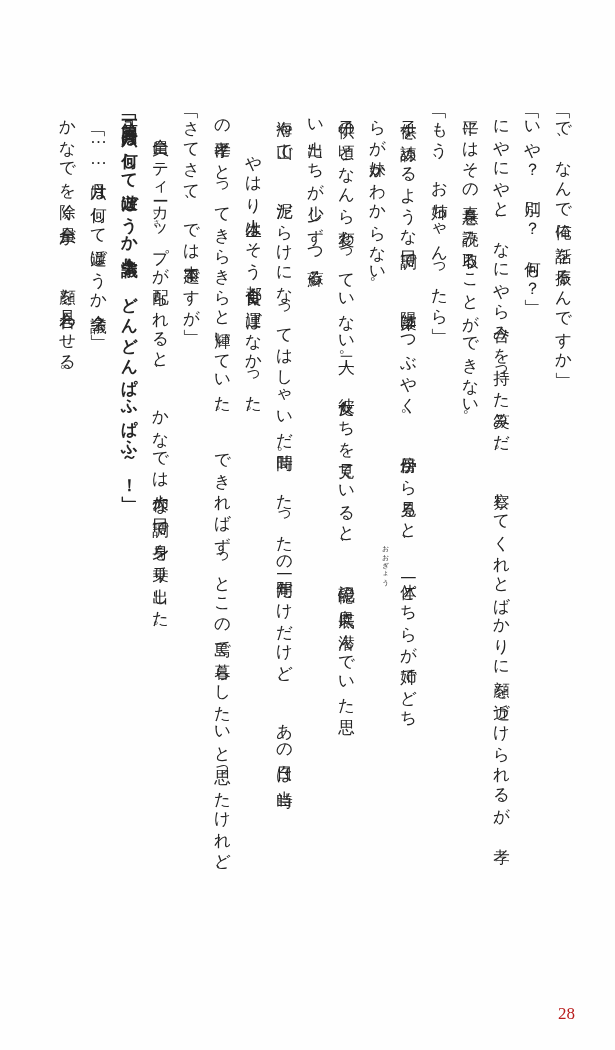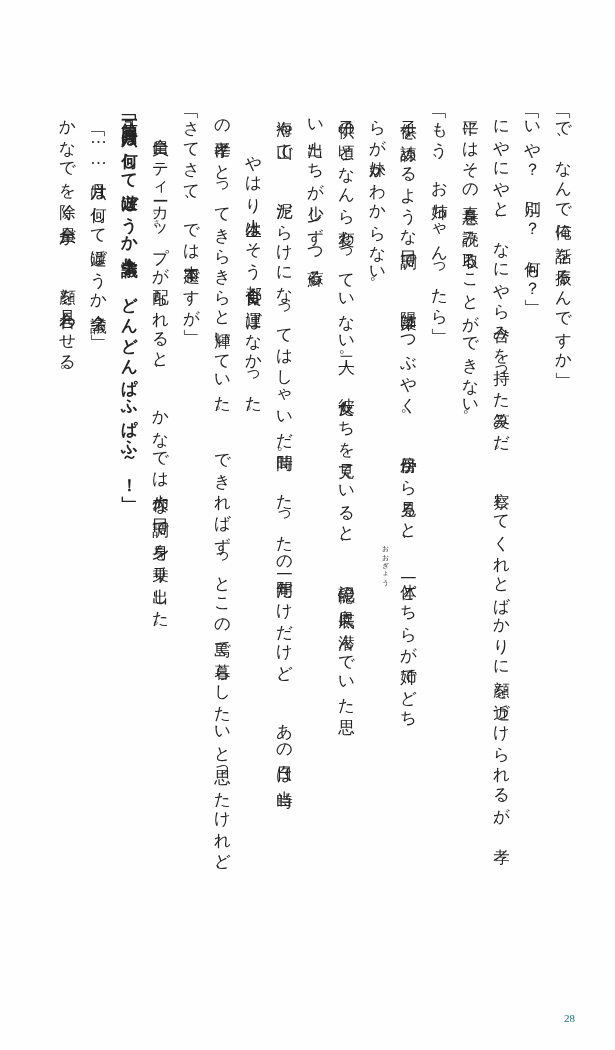--- a/index.html
+++ b/index.html
@@ -69,22 +69,22 @@
     text-orientation: upright;
     letter-spacing: 0.5px;
     color: #333;
     line-height: 1;
   }
 
   #page-number {
     position: absolute;
     right: 40px;
     bottom: 26px;
-    font-size: 11px;
-    color: #0f766e;
+    font-size: 17px;
+    color: #b91c1c;
     font-family: "Liberation Serif", "DejaVu Serif", serif;
   }
 </style>
 </head>
 <body>
 
 <div id="page">
 
   <div id="text-block">
 

